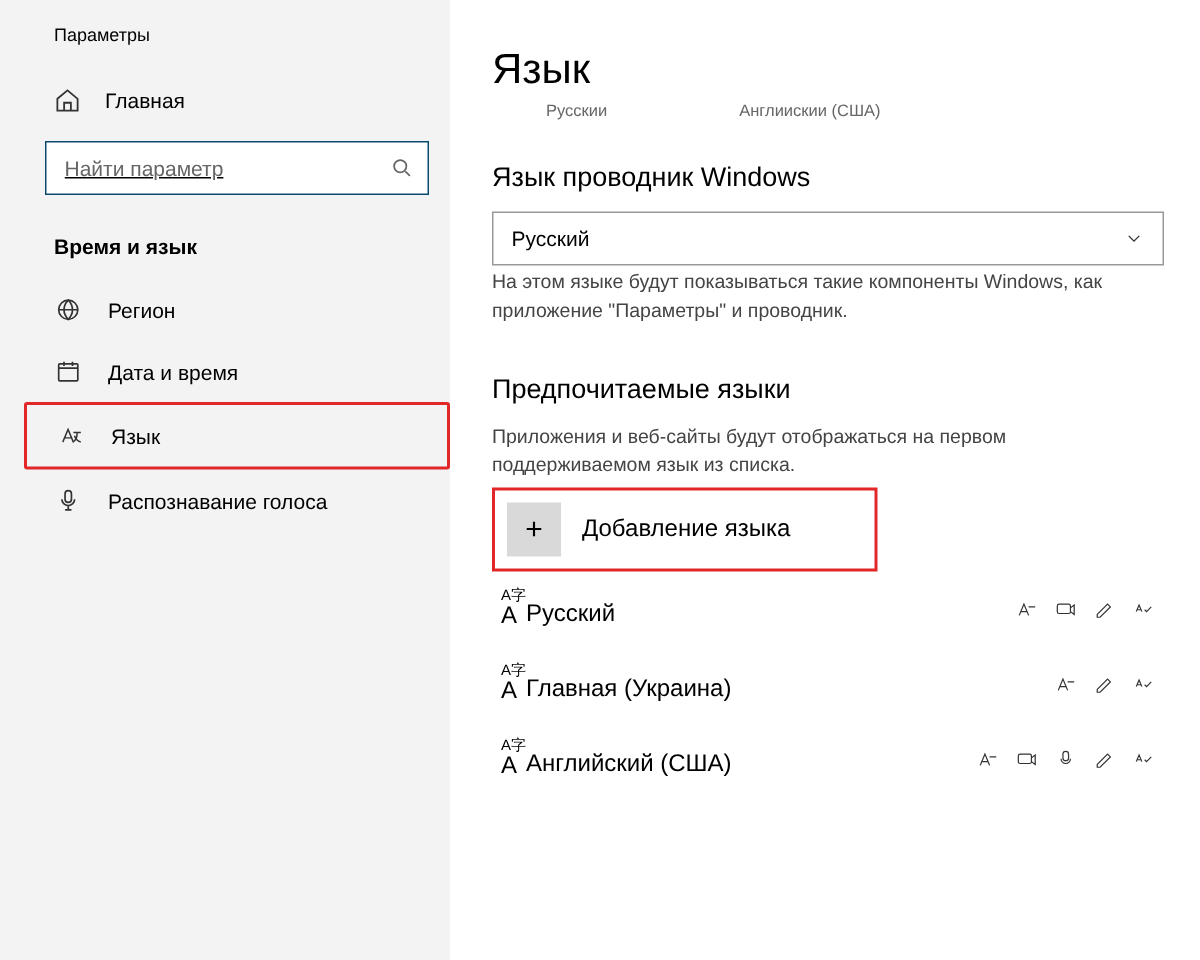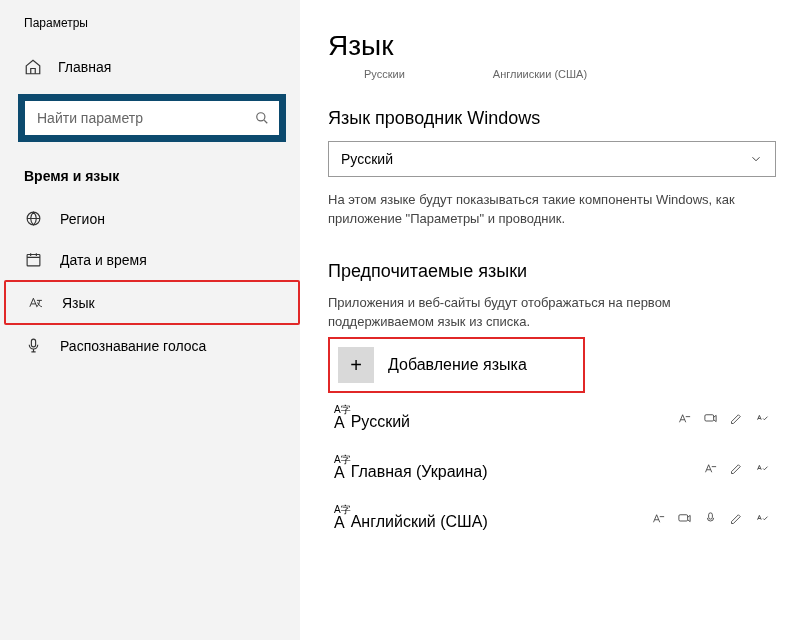--- a/index.html
+++ b/index.html
@@ -1,35 +1,35 @@
 <!DOCTYPE html>
 <html><head>
 <meta charset="utf-8">
 <style>
   html,body{margin:0;padding:0;font-family:"Segoe UI",Arial,sans-serif;background:#fff;color:#000;}
   body{width:800px;height:640px;display:flex;overflow:hidden;}
-  .sidebar{width:300px;background:#f3f3f3;height:640px;box-sizing:border-box;padding:10px 0 0 4px;}
+  .sidebar{width:300px;background:#f3f3f3;height:640px;box-sizing:border-box;padding:10px 0 0 16px;}
   .main{flex:1;padding:30px 24px 0 28px;box-sizing:border-box;}
   .app-title{font-size:12px;padding:6px 20px 18px 20px;}
   .home-row{display:flex;align-items:center;gap:16px;padding:10px 20px;cursor:pointer;}
   .home-row .lbl{font-size:14px;}
   .search-wrap{margin:8px 14px 18px 14px;}
-  .search{display:flex;align-items:center;justify-content:space-between;border:7px solid #0c4a6e;background:#fff;height:34px;padding:0 10px;}
+  .search{display:flex;align-items:center;justify-content:space-between;border:1px solid #0c4a6e;background:#fff;height:34px;padding:0 10px;text-decoration:underline;}
   .search input{border:none;outline:none;font-size:14px;flex:1;background:transparent;}
   .search input::placeholder{color:#666;}
   .search .sicon{color:#666;font-size:13px;}
   .section-h{font-size:14px;font-weight:600;padding:8px 20px 14px 20px;}
   .nav-item{display:flex;align-items:center;gap:18px;padding:12px 20px;cursor:pointer;font-size:14px;}
   .nav-item .icn{width:18px;display:inline-flex;justify-content:center;color:#333;}
   .nav-item.selected{border:2px solid #e12727;border-radius:2px;}
   .page-title{font-size:28px;font-weight:400;margin:0 0 6px 0;}
   .lang-small{display:flex;gap:88px;font-size:11px;color:#666;margin:4px 0 28px 36px;}
   .sub-h{font-size:18px;font-weight:400;margin:18px 0 12px 0;}
   .select{border:1px solid #999;height:34px;display:flex;align-items:center;justify-content:space-between;padding:0 12px;font-size:14px;cursor:pointer;}
-  .desc{font-size:13px;color:#444;margin-top:14px;line-height:1.45;}
+  .desc{font-size:13px;color:#444;margin-top:2px;line-height:1.45;}
   .add-box{display:inline-flex;align-items:center;gap:14px;border:2px solid #e12727;padding:8px 56px 8px 8px;margin-top:6px;cursor:pointer;}
   .plus{width:36px;height:36px;background:#d9d9d9;display:flex;align-items:center;justify-content:center;font-size:20px;font-weight:300;}
   .lang-item{display:flex;align-items:center;justify-content:space-between;padding:12px 6px;cursor:pointer;}
   .lang-left{display:flex;align-items:flex-end;gap:0;}
   .lang-glyph{font-size:13px;display:flex;flex-direction:column;align-items:flex-start;line-height:1;}
   .lang-glyph .top{font-size:10px;}
   .lang-glyph .bot{font-size:16px;font-weight:400;}
   .lang-badges{display:flex;gap:10px;font-size:13px;color:#333;}
   .badge{width:16px;height:16px;display:inline-flex;align-items:center;justify-content:center;}
   svg{display:block;}

